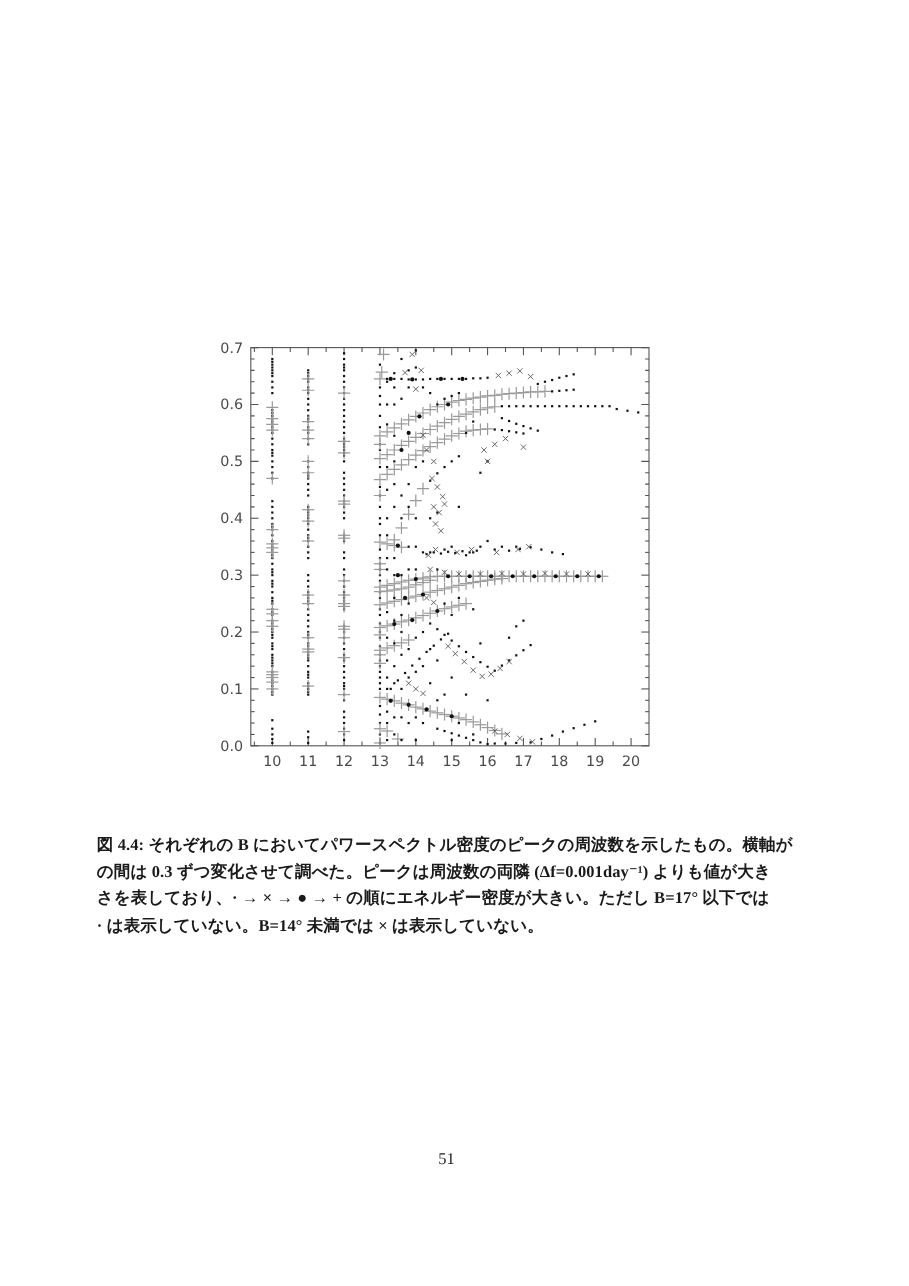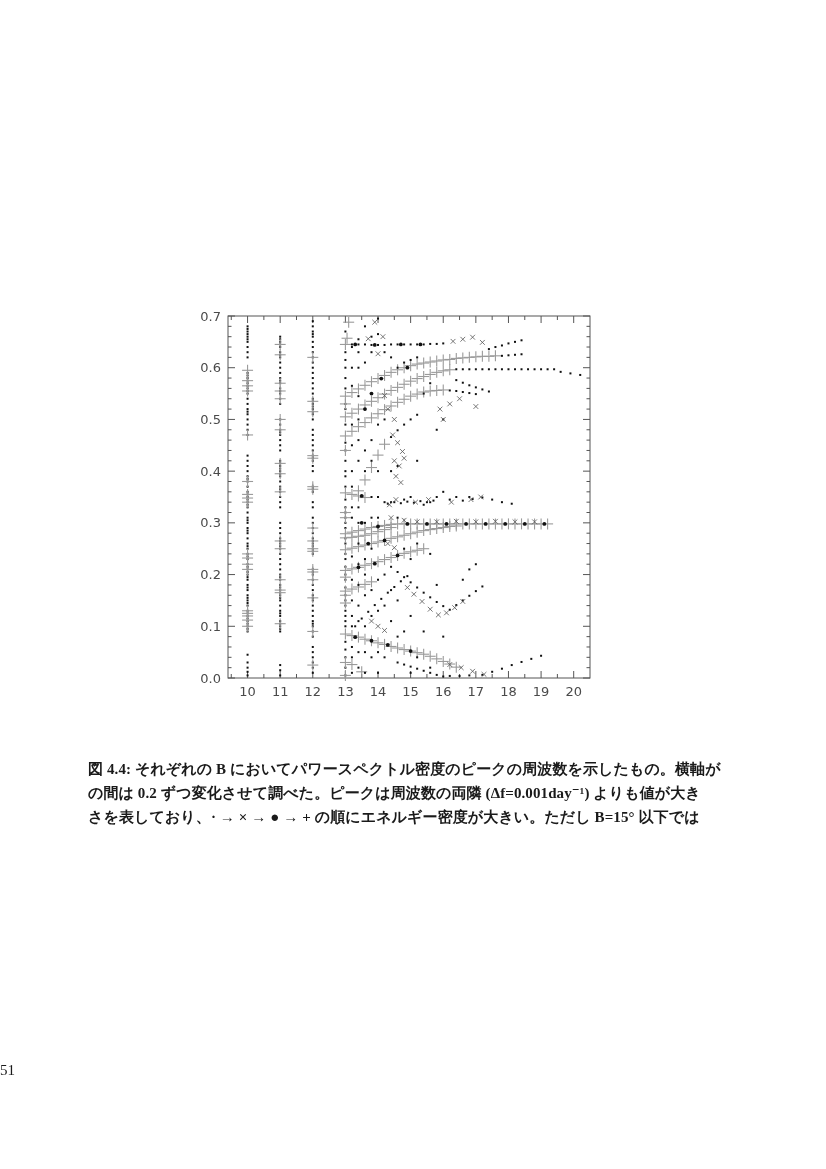--- a/index.html
+++ b/index.html
@@ -8,23 +8,22 @@
     font-family:"Liberation Serif","DejaVu Serif",serif;color:#1a1a1a;
     overflow:hidden;
   }
   .figure-area{position:absolute;left:180px;top:300px;width:440px;height:412px;}
   .caption{
     position:absolute;left:88px;top:757px;width:656px;
     font-size:15px;line-height:24.2px;letter-spacing:0.1px;
   }
   .caption .cap-line{white-space:nowrap;font-weight:bold;}
   .pagenum{
-    position:absolute;left:0;top:1046px;width:812px;
+    position:absolute;left:0;top:1046px;width:812px;text-align:center;
     font-size:15px;
-    margin-top:16px;
   }
   svg text{
     font-family:"DejaVu Sans","Liberation Sans",sans-serif;
     font-size:13px;fill:#4a4a4a;
   }
 </style>
 </head>
 <body>
 
 <div>
@@ -1261,19 +1260,20 @@
         <circle cx="191.4954954954955" cy="340.7657142857143" r="1.9" fill="#111111"></circle>
         <circle cx="207.80180180180182" cy="344.90285714285716" r="1.9" fill="#111111"></circle>
         <circle cx="230.6306306306306" cy="351.10857142857145" r="1.9" fill="#111111"></circle>
         <circle cx="181.7117117117117" cy="195.96571428571428" r="1.9" fill="#111111"></circle>
         <circle cx="217.58558558558556" cy="255.43714285714287" r="1.9" fill="#111111"></circle>
       </svg>
   </div>
 
   <div class="caption">
     <div class="cap-line">図 4.4: それぞれの B においてパワースペクトル密度のピークの周波数を示したもの。横軸が</div>
-    <div class="cap-line">の間は 0.2 ずつ変化させて調べた。ピークは周波数の両隣 (Δf=0.001day⁻¹) よりも値が大き</div>
-    <div class="cap-line">さを表しており、· → × → ● → + の順にエネルギー密度が大きい。ただし B=15° 以下では</div>
+    <div class="cap-line">の間は 0.3 ずつ変化させて調べた。ピークは周波数の両隣 (Δf=0.001day⁻¹) よりも値が大き</div>
+    <div class="cap-line">さを表しており、· → × → ● → + の順にエネルギー密度が大きい。ただし B=17° 以下では</div>
+    <div class="cap-line">· は表示していない。B=14° 未満では × は表示していない。</div>
   </div>
 
   <div class="pagenum">51</div>
 
 </div>
 
 </body></html>

